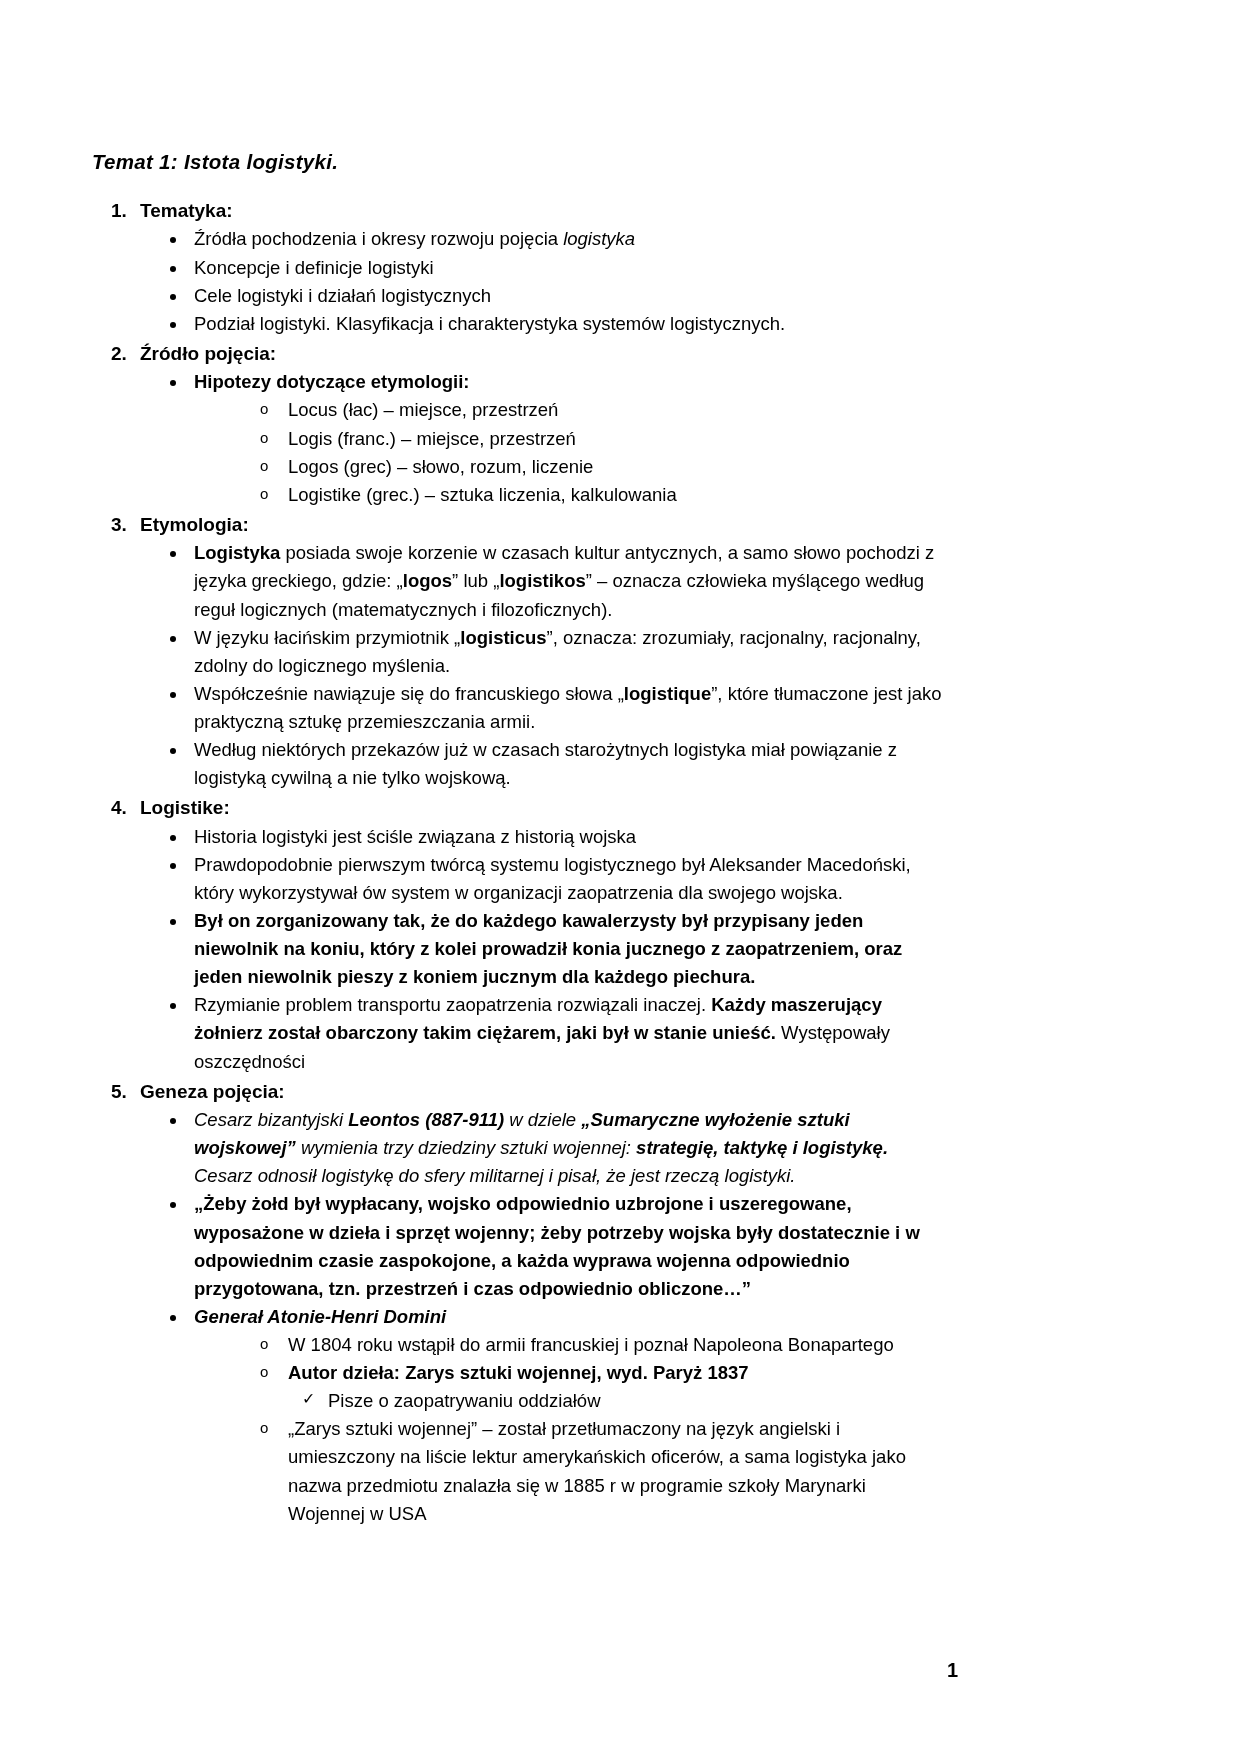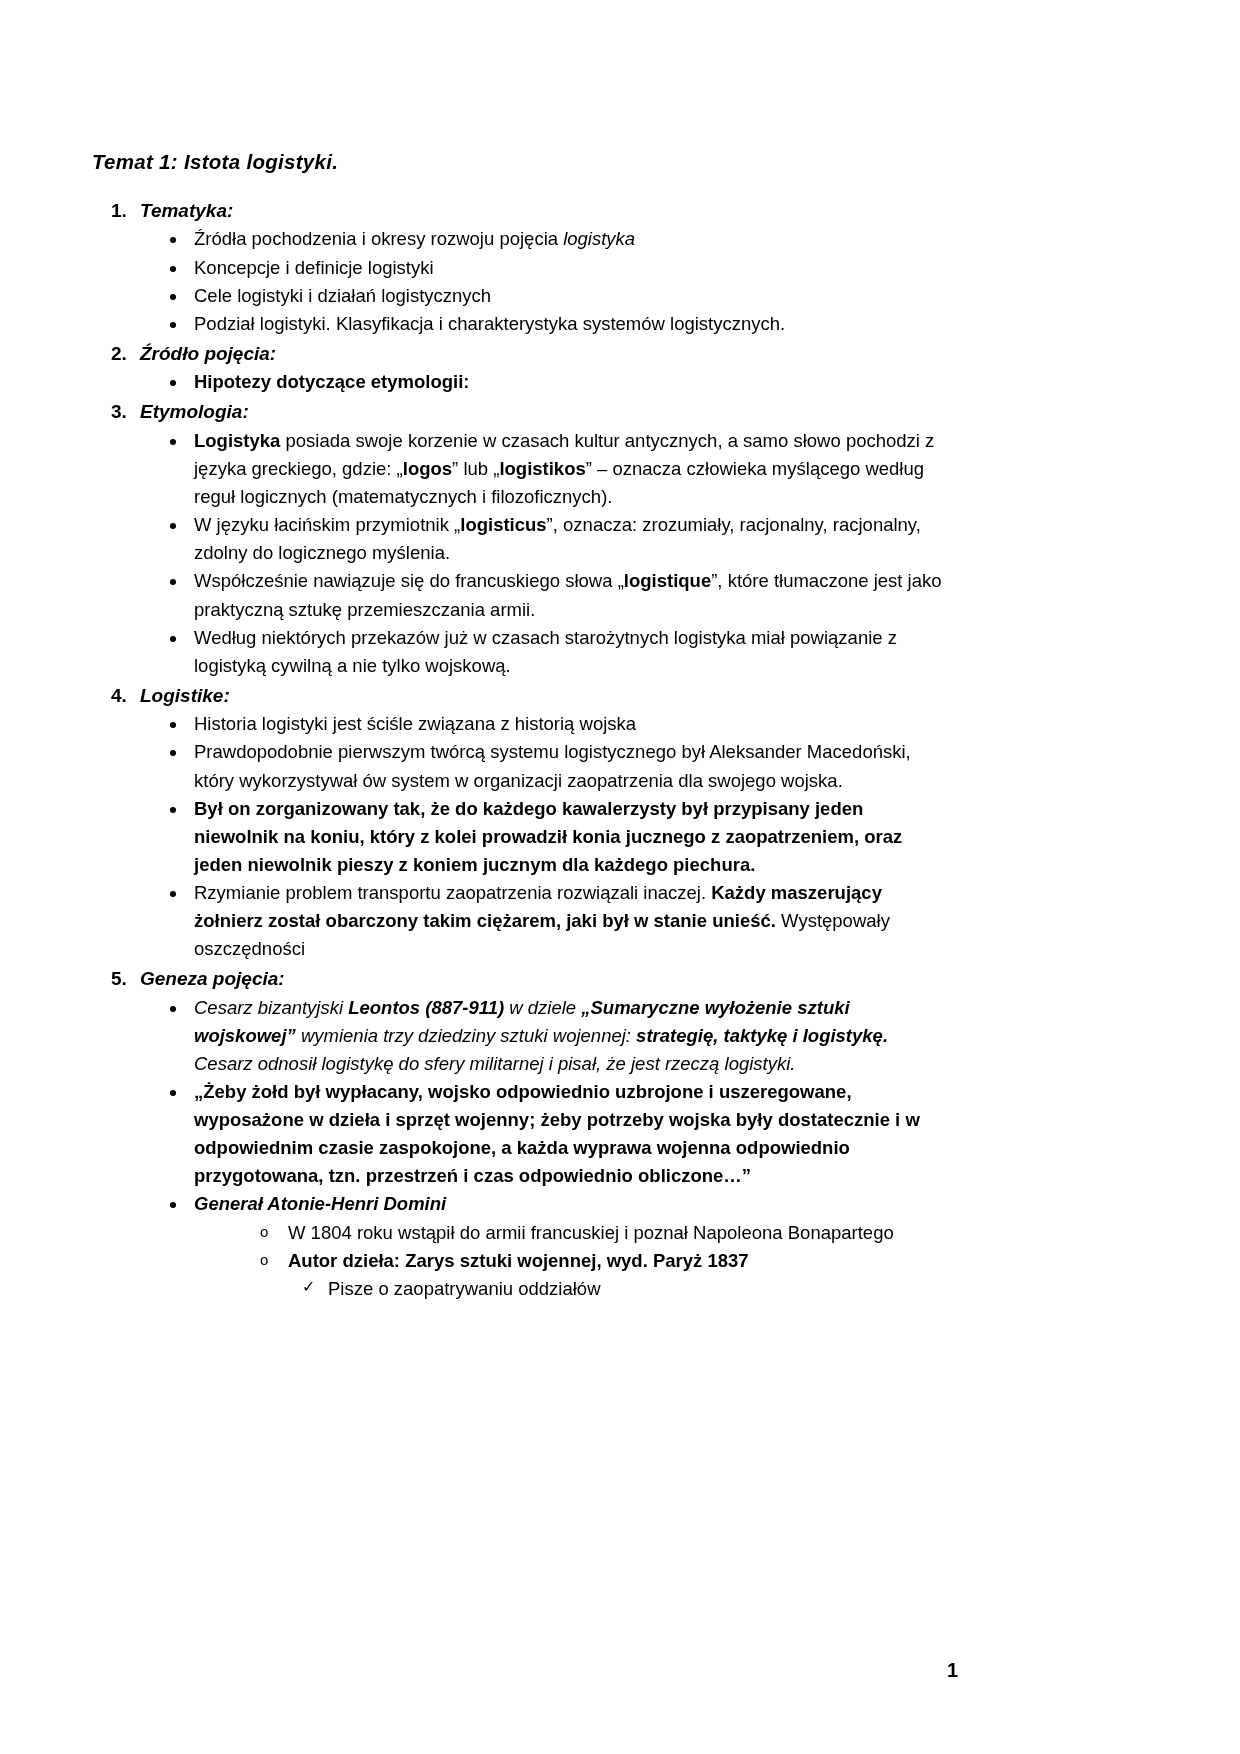--- a/index.html
+++ b/index.html
@@ -37,21 +37,20 @@
   }
   ol.level1 > li {
     font-weight: bold;
     font-size: 19px;
     line-height: 1.55;
     margin-bottom: 1px;
     padding-left: 8px;
   }
   ol.level1 > li > .li-text {
     display: inline;
-    font-style: italic;
   }
   ul.level2 {
     list-style-type: disc;
     margin: 0 0 0 0;
     padding-left: 48px;
     font-weight: normal;
   }
   ul.level2 > li {
     font-size: 18.5px;
     line-height: 1.52;
@@ -125,20 +124,26 @@
         <li class="n">Koncepcje i definicje logistyki</li>
         <li class="n">Cele logistyki i działań logistycznych</li>
         <li class="n">Podział logistyki. Klasyfikacja i charakterystyka systemów logistycznych.</li>
       </ul>
     </li>
 
     <li>
       <span class="li-text">Źródło pojęcia:</span>
       <ul class="level2">
         <li class="b">Hipotezy dotyczące etymologii:</li>
+        <ul class="level3">
+          <li class="n">Locus (łac) – miejsce, przestrzeń</li>
+          <li class="n">Logis (franc.) – miejsce, przestrzeń</li>
+          <li class="n">Logos (grec) – słowo, rozum, liczenie</li>
+          <li class="n">Logistike (grec.) – sztuka liczenia, kalkulowania</li>
+        </ul>
       </ul>
     </li>
 
     <li>
       <span class="li-text">Etymologia:</span>
       <ul class="level2">
         <li class="n"><span class="b">Logistyka</span> posiada swoje korzenie w czasach kultur antycznych, a samo słowo pochodzi z języka greckiego, gdzie: „<span class="b">logos</span>” lub „<span class="b">logistikos</span>” – oznacza człowieka myślącego według reguł logicznych (matematycznych i filozoficznych).</li>
         <li class="n">W języku łacińskim przymiotnik „<span class="b">logisticus</span>”, oznacza: zrozumiały, racjonalny, racjonalny, zdolny do logicznego myślenia.</li>
         <li class="n">Współcześnie nawiązuje się do francuskiego słowa „<span class="b">logistique</span>”, które tłumaczone jest jako praktyczną sztukę przemieszczania armii.</li>
         <li class="n">Według niektórych przekazów już w czasach starożytnych logistyka miał powiązanie z logistyką cywilną a nie tylko wojskową.</li>
@@ -160,20 +165,21 @@
       <ul class="level2">
         <li class="n"><span class="i">Cesarz bizantyjski <span class="bi">Leontos (887-911)</span> w dziele <span class="bi">„Sumaryczne wyłożenie sztuki wojskowej”</span> wymienia trzy dziedziny sztuki wojennej: <span class="bi">strategię, taktykę i logistykę.</span> Cesarz odnosił logistykę do sfery militarnej i pisał, że jest rzeczą logistyki.</span></li>
         <li class="n"><span class="b">„Żeby żołd był wypłacany, wojsko odpowiednio uzbrojone i uszeregowane, wyposażone w dzieła i sprzęt wojenny; żeby potrzeby wojska były dostatecznie i w odpowiednim czasie zaspokojone, a każda wyprawa wojenna odpowiednio przygotowana, tzn. przestrzeń i czas odpowiednio obliczone…”</span></li>
         <li class="n"><span class="bi">Generał Atonie-Henri Domini</span></li>
         <ul class="level3">
           <li class="n">W 1804 roku wstąpił do armii francuskiej i poznał Napoleona Bonapartego</li>
           <li class="n"><span class="b">Autor dzieła: Zarys sztuki wojennej, wyd. Paryż 1837</span></li>
           <ul class="level4">
             <li class="n">Pisze o zaopatrywaniu oddziałów</li>
           </ul>
+          <li class="n">„Zarys sztuki wojennej” – został przetłumaczony na język angielski i umieszczony na liście lektur amerykańskich oficerów, a sama logistyka jako nazwa przedmiotu znalazła się w 1885 r w programie szkoły Marynarki Wojennej w USA</li>
         </ul>
       </ul>
     </li>
 
   </ol>
 
   <div class="page-number">1</div>
 </div>
 
 </body></html>

